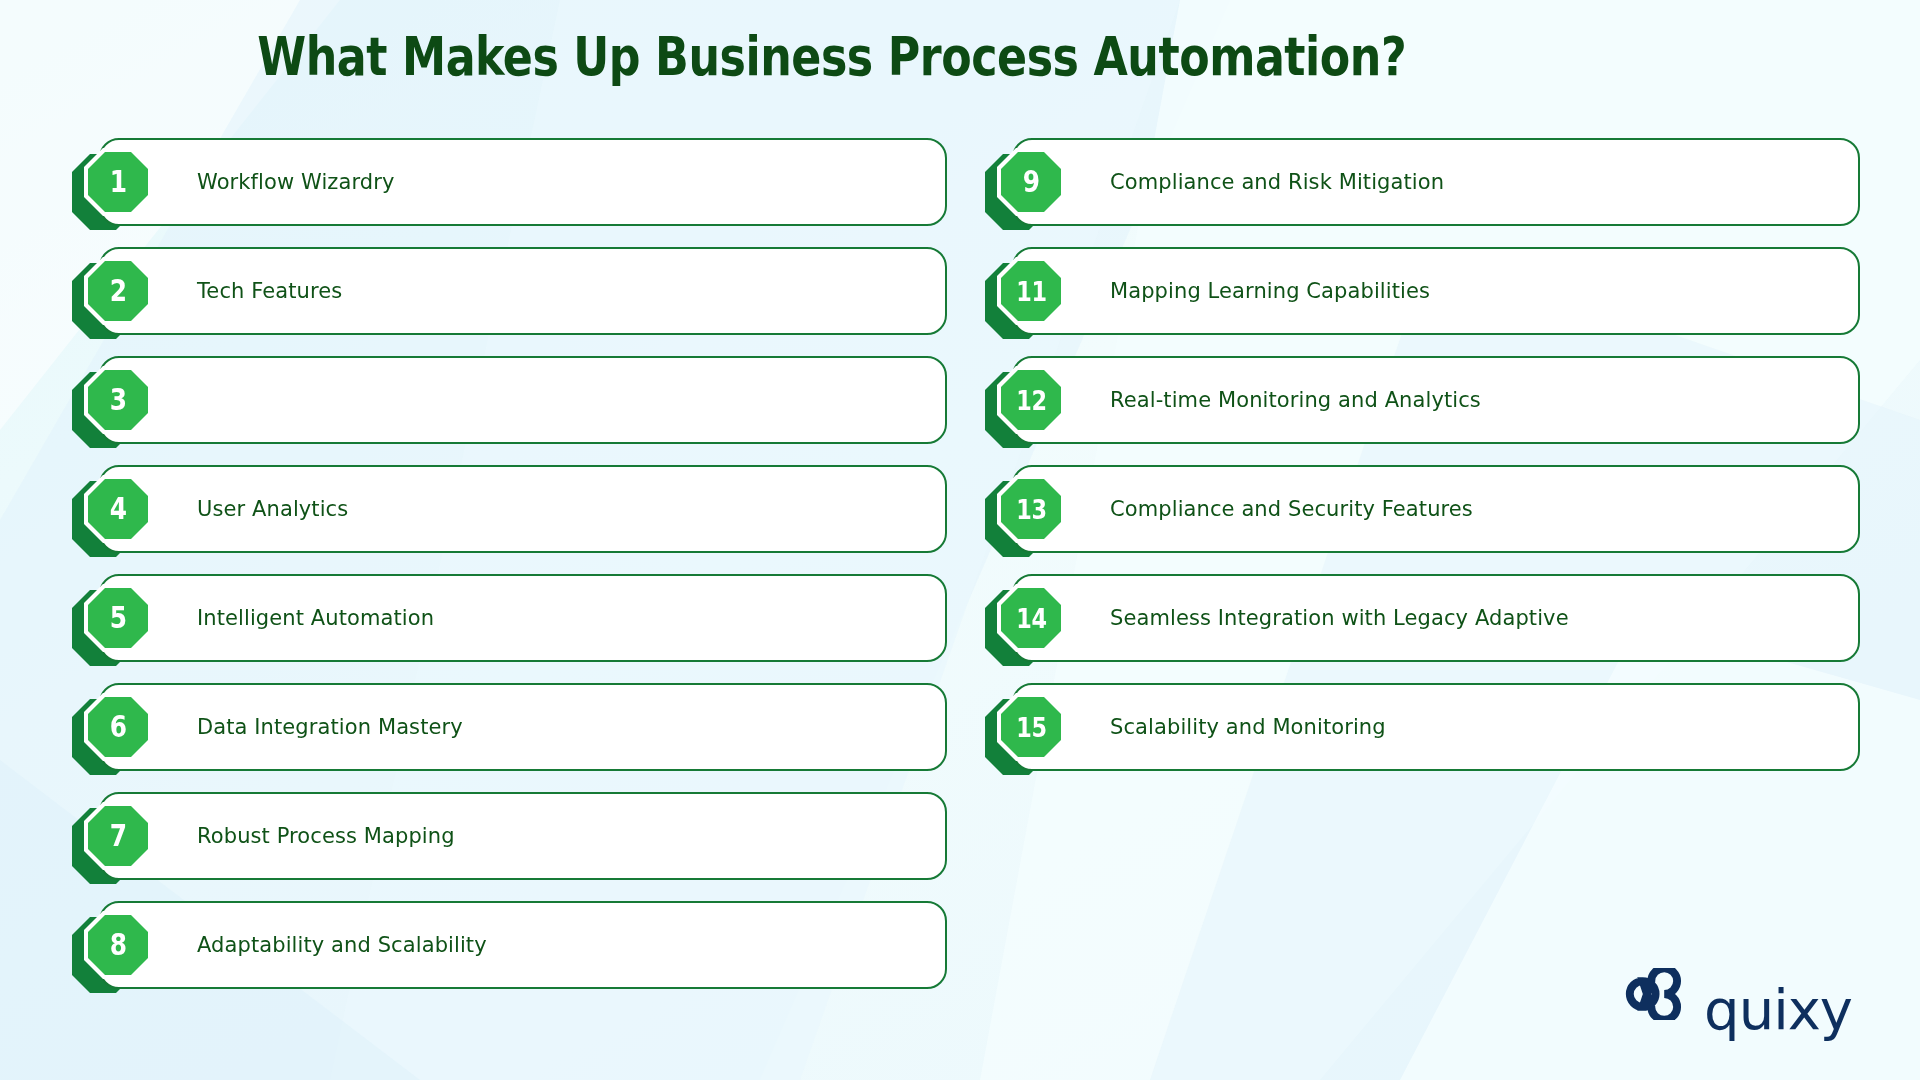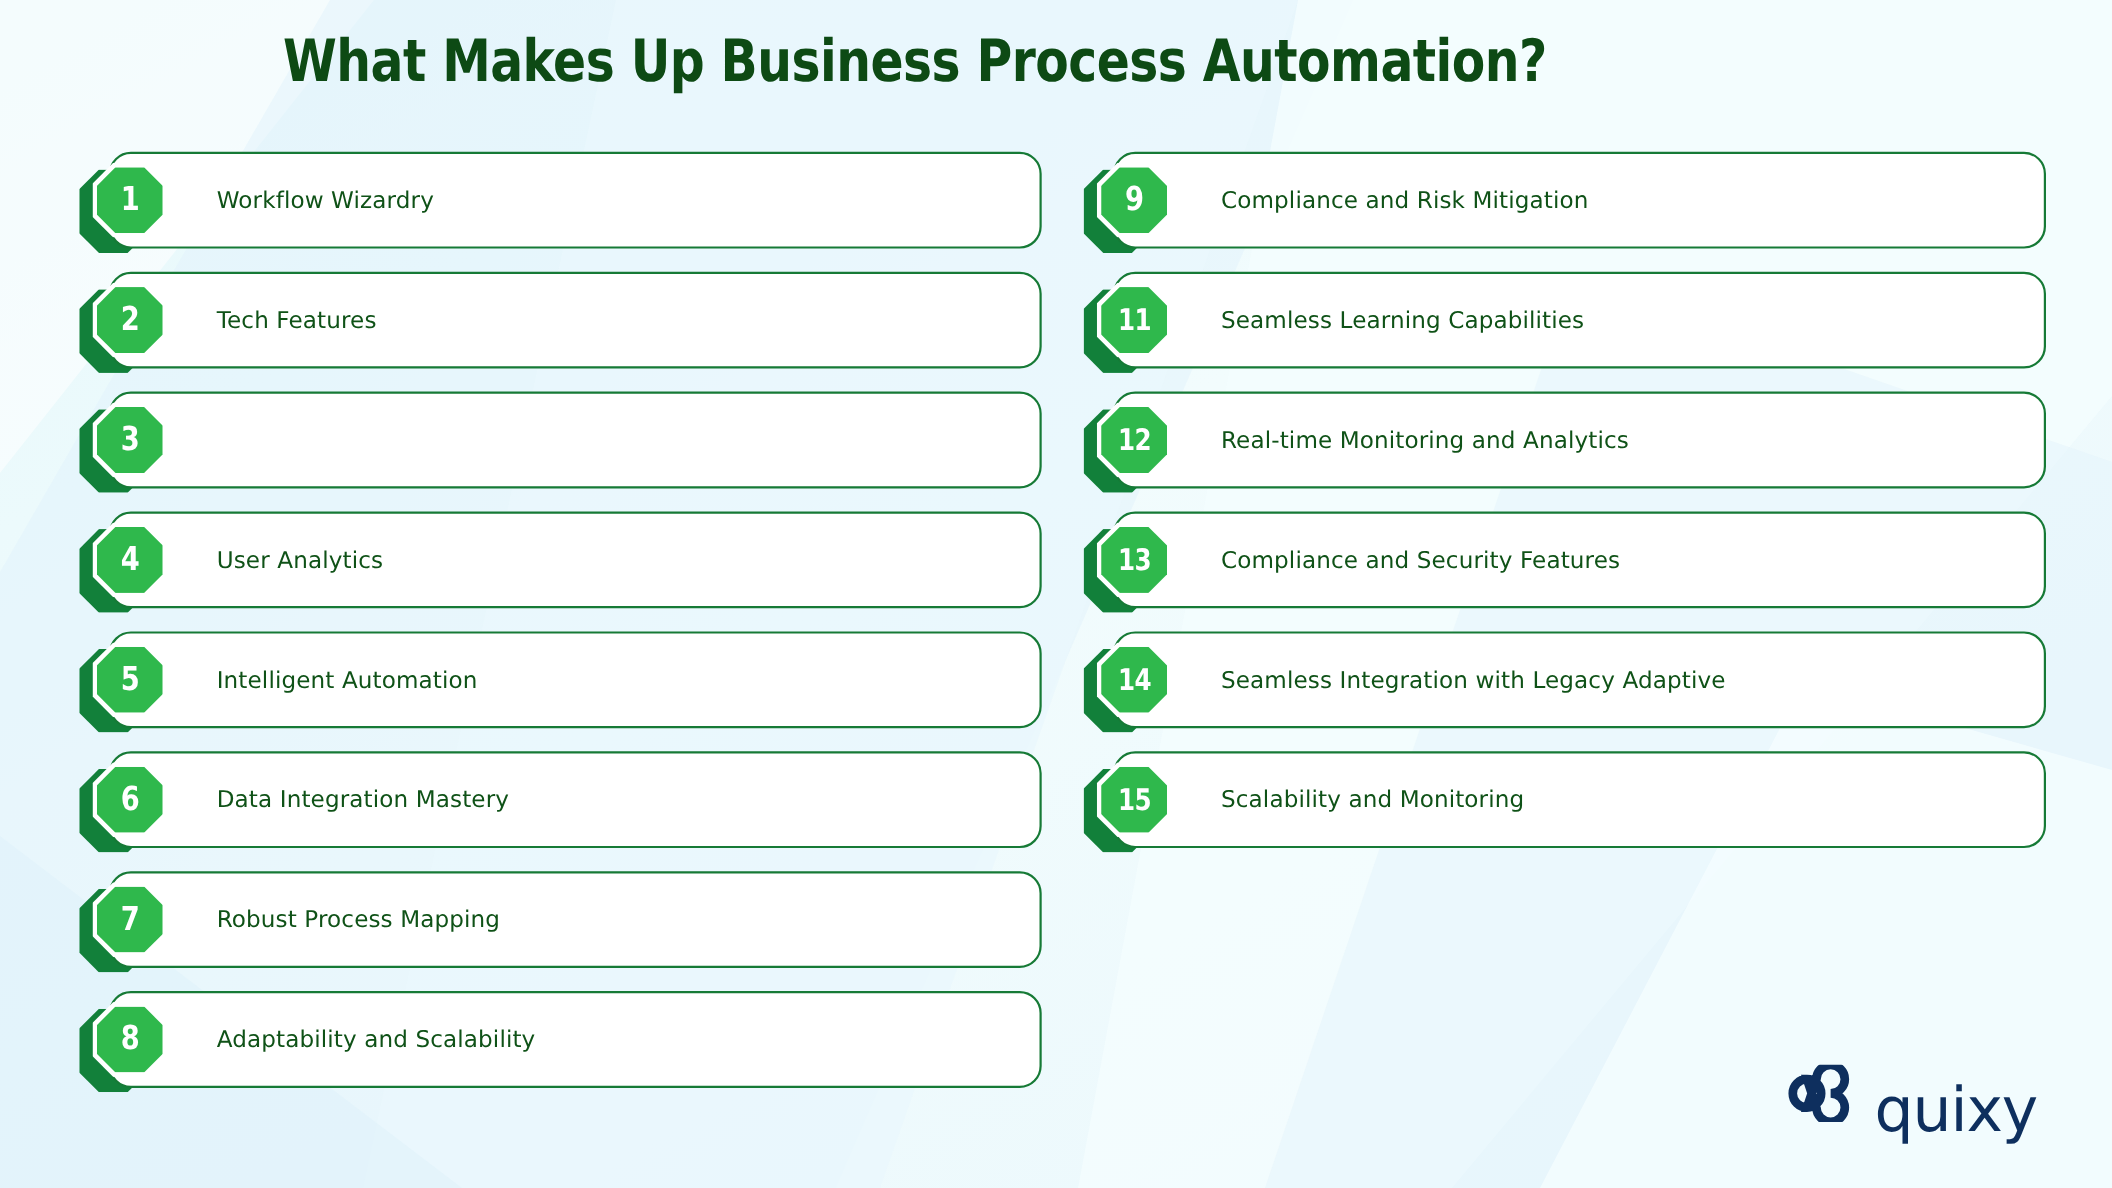--- a/index.html
+++ b/index.html
@@ -255,21 +255,21 @@
 
 
     <div class="card">
       <div class="badge-back"></div>
       <div class="card-body"></div>
       <div class="badge">
         <div class="badge-inner">
           <span class="badge-num two-digit">11</span>
         </div>
       </div>
-      <div class="card-label">Seamless Learning Capabilities</div>
+      <div class="card-label">Mapping Learning Capabilities</div>
     </div>
 
     <div class="card">
       <div class="badge-back"></div>
       <div class="card-body"></div>
       <div class="badge">
         <div class="badge-inner">
           <span class="badge-num two-digit">12</span>
         </div>
       </div>

